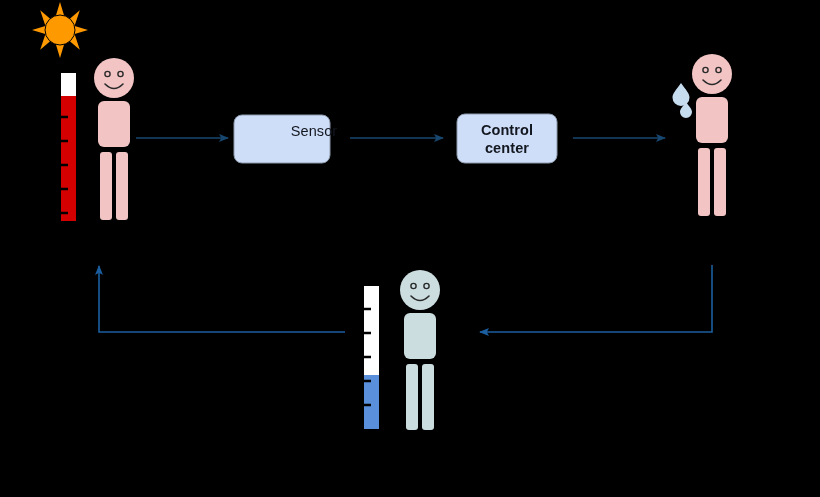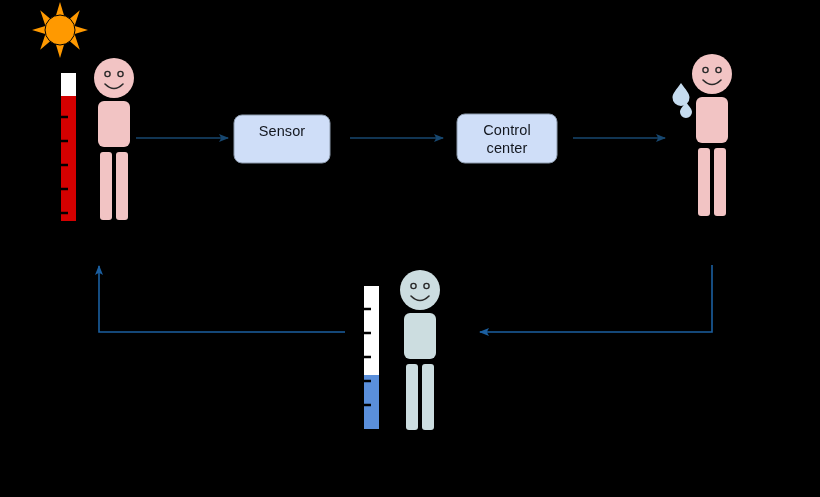--- a/index.html
+++ b/index.html
@@ -136,18 +136,18 @@
 
     <line x1="350" y1="138" x2="443" y2="138" stroke="#17476f" stroke-width="1.6" marker-end="url(#arrowRight)"></line>
 
     <line x1="573" y1="138" x2="665" y2="138" stroke="#17476f" stroke-width="1.6" marker-end="url(#arrowRight)"></line>
 
     <polyline points="712,265 712,332 480,332" fill="none" stroke="#1b5fa0" stroke-width="1.6" marker-end="url(#arrowLeftM)"></polyline>
 
     <polyline points="345,332 99,332 99,266" fill="none" stroke="#1b5fa0" stroke-width="1.6" marker-end="url(#arrowUpM)"></polyline>
   </svg>
 
-  <div class="box-label" style="left:234px; top:115px; width:96px; height:32px;">Sensor</div>
+  <div class="box-label" style="left:234px; top:115px; width:96px; height:32px;padding-left:32px;">Sensor</div>
 
-  <div class="box-label" style="left:457px; top:114px; width:100px; height:49px;">Control
+  <div class="box-label" style="left:457px; top:114px; width:100px; height:49px;font-weight:bold;">Control
 center</div>
 
 </div>
 
 </body></html>

